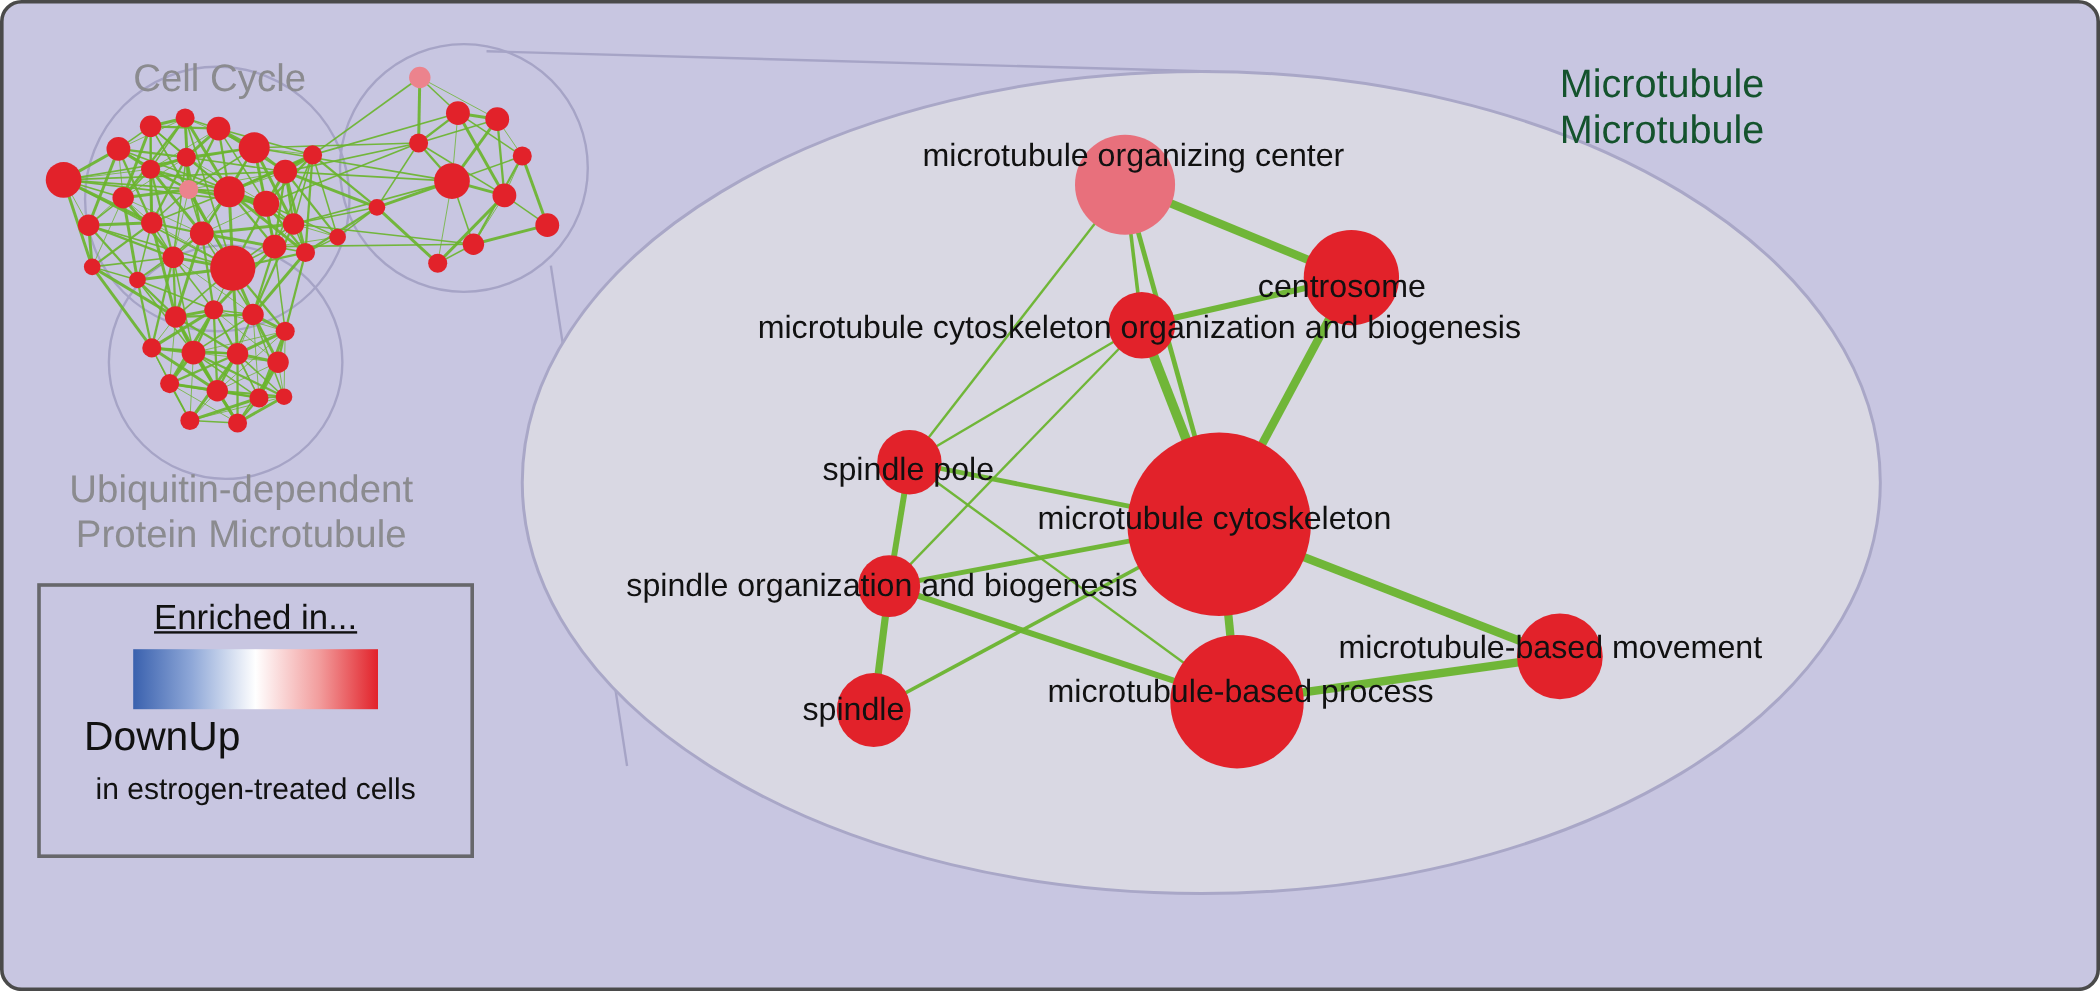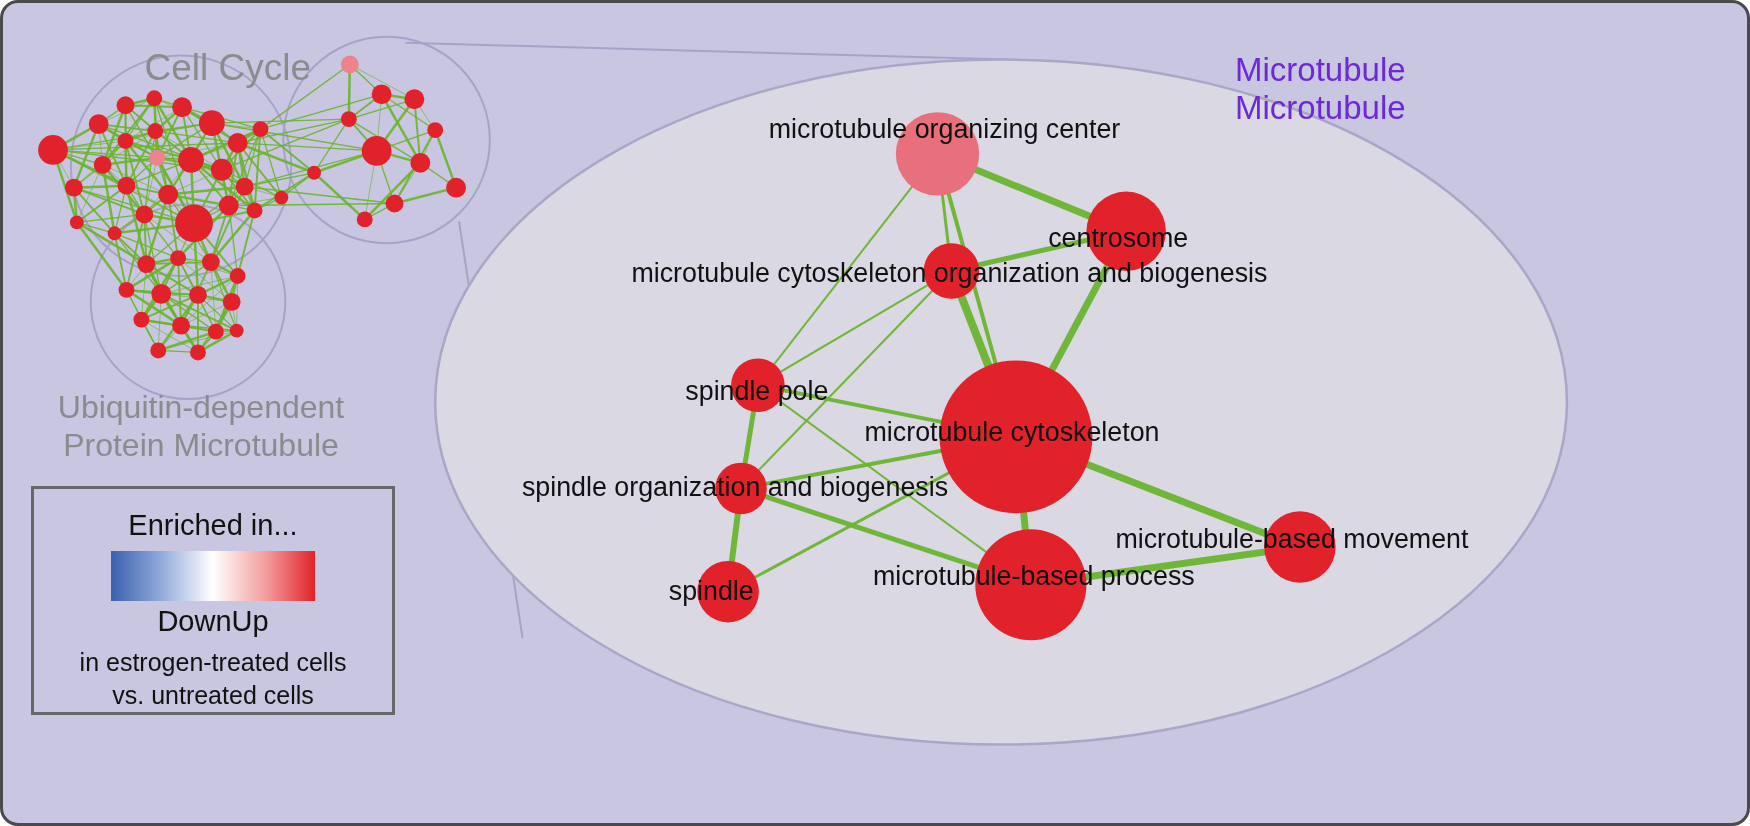--- a/index.html
+++ b/index.html
@@ -11,41 +11,41 @@
     border: 3px solid #4a4a4a;
     border-radius: 18px;
     box-sizing: border-box;
     overflow: hidden;
     font-family: "Liberation Sans", sans-serif;
   }
   svg#scene { position: absolute; left: 0; top: 0; width: 100%; height: 100%; }
 
   .zoom-title {
     position: absolute; left: 1232px; top: 48px; width: 300px;
-    font-size: 33px; line-height: 1.16; color: #6d28d9;
+    text-align: center; font-size: 33px; line-height: 1.16; color: #14532d;
   }
   .cell-cycle-label {
     position: absolute; left: 108px; top: 44px; width: 200px;
-    font-size: 37px; color: #8b8b8f; text-align: right;
+    font-size: 32px; color: #8b8b8f; text-align: left;
   }
   .ubiquitin-label {
     position: absolute; left: 33px; top: 386px; width: 330px;
     font-size: 32px; color: #8b8b8f; line-height: 1.18; text-align: center;
   }
   .legend {
     position: absolute; left: 28px; top: 483px; width: 364px; height: 229px;
     border: 3px solid #67676b; box-sizing: border-box; color: #111111;
   }
-  .legend-title { margin-top: 20px; text-align: center; font-size: 29px; }
+  .legend-title { margin-top: 10px; text-align: center; font-size: 29px; text-decoration: underline; }
   .legend-gradient {
     width: 204px; height: 50px; margin: 9px auto 0 auto;
   }
   .legend-scale {
-    display: flex; justify-content: center;
-    margin: 4px 36px 0 36px; font-size: 29px;
+    display: flex; justify-content: flex-start;
+    margin: 4px 36px 0 36px; font-size: 34px;
   }
   .legend-caption { margin-top: 8px; text-align: center; font-size: 25px; line-height: 1.3; }
 </style>
 </head>
 <body>
 
 <div class="figure">
 
   <svg id="scene" viewBox="0 0 1750 826">
       <line x1="402" y1="40" x2="1010" y2="57" stroke="#a6a4c6" stroke-width="2"></line>
@@ -436,17 +436,16 @@
 
   <div class="legend">
     <div class="legend-title">Enriched in...</div>
     <div class="legend-gradient" id="legend-gradient" style="background: linear-gradient(90deg, rgb(58, 97, 174) 0%, rgb(143, 168, 216) 24%, rgb(255, 255, 255) 50%, rgb(242, 157, 157) 76%, rgb(226, 34, 42) 100%);"></div>
     <div class="legend-scale">
       <span>Down</span>
       <span>Up</span>
     </div>
     <div class="legend-caption">
       <div>in estrogen-treated cells</div>
-      <div>vs. untreated cells</div>
     </div>
   </div>
 
 </div>
 
 </body></html>

